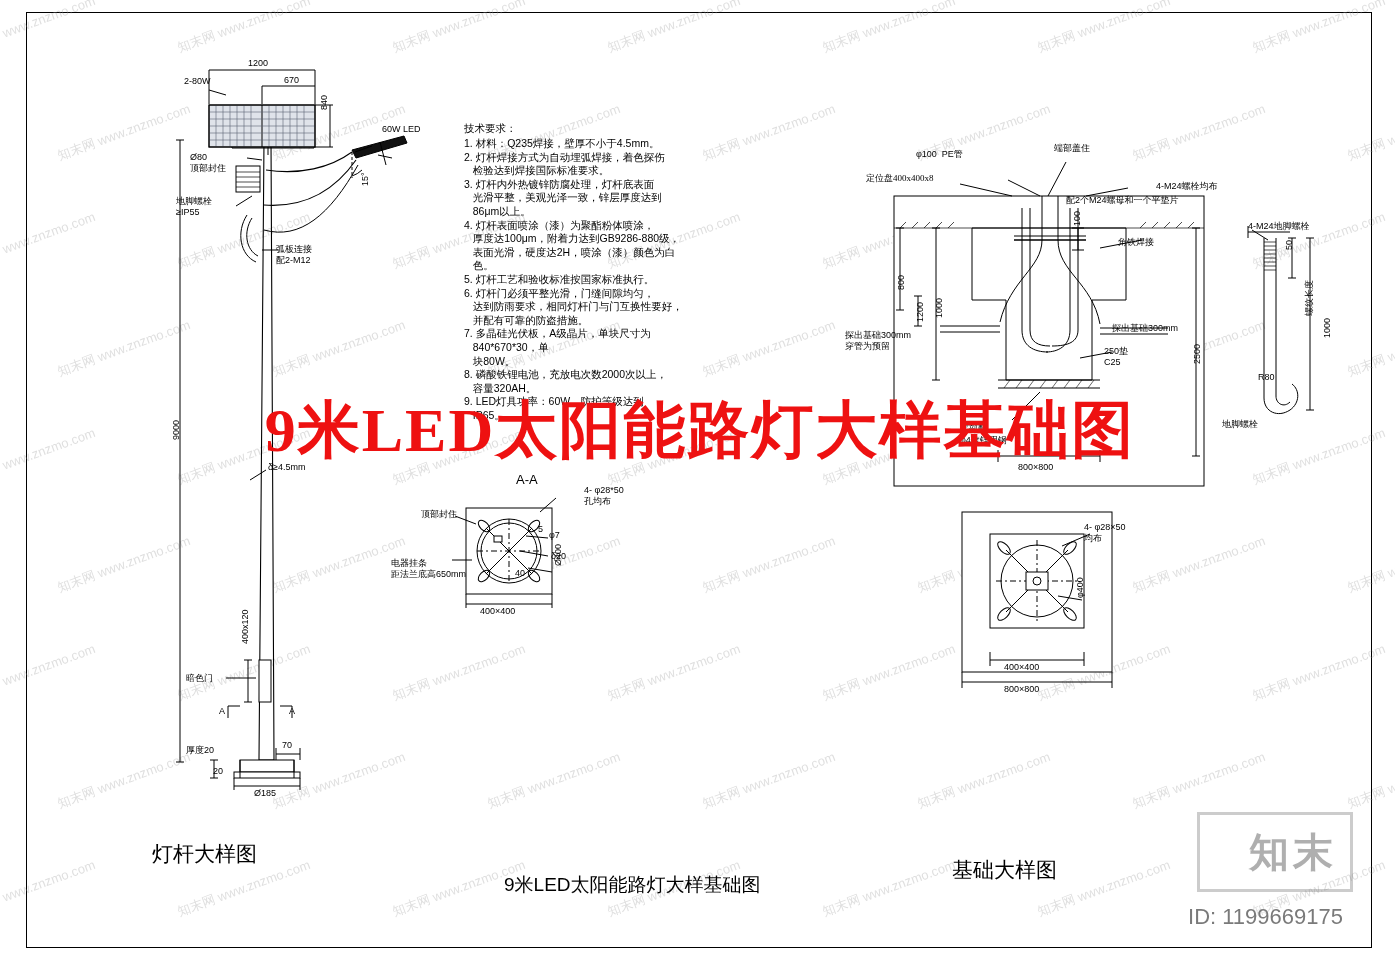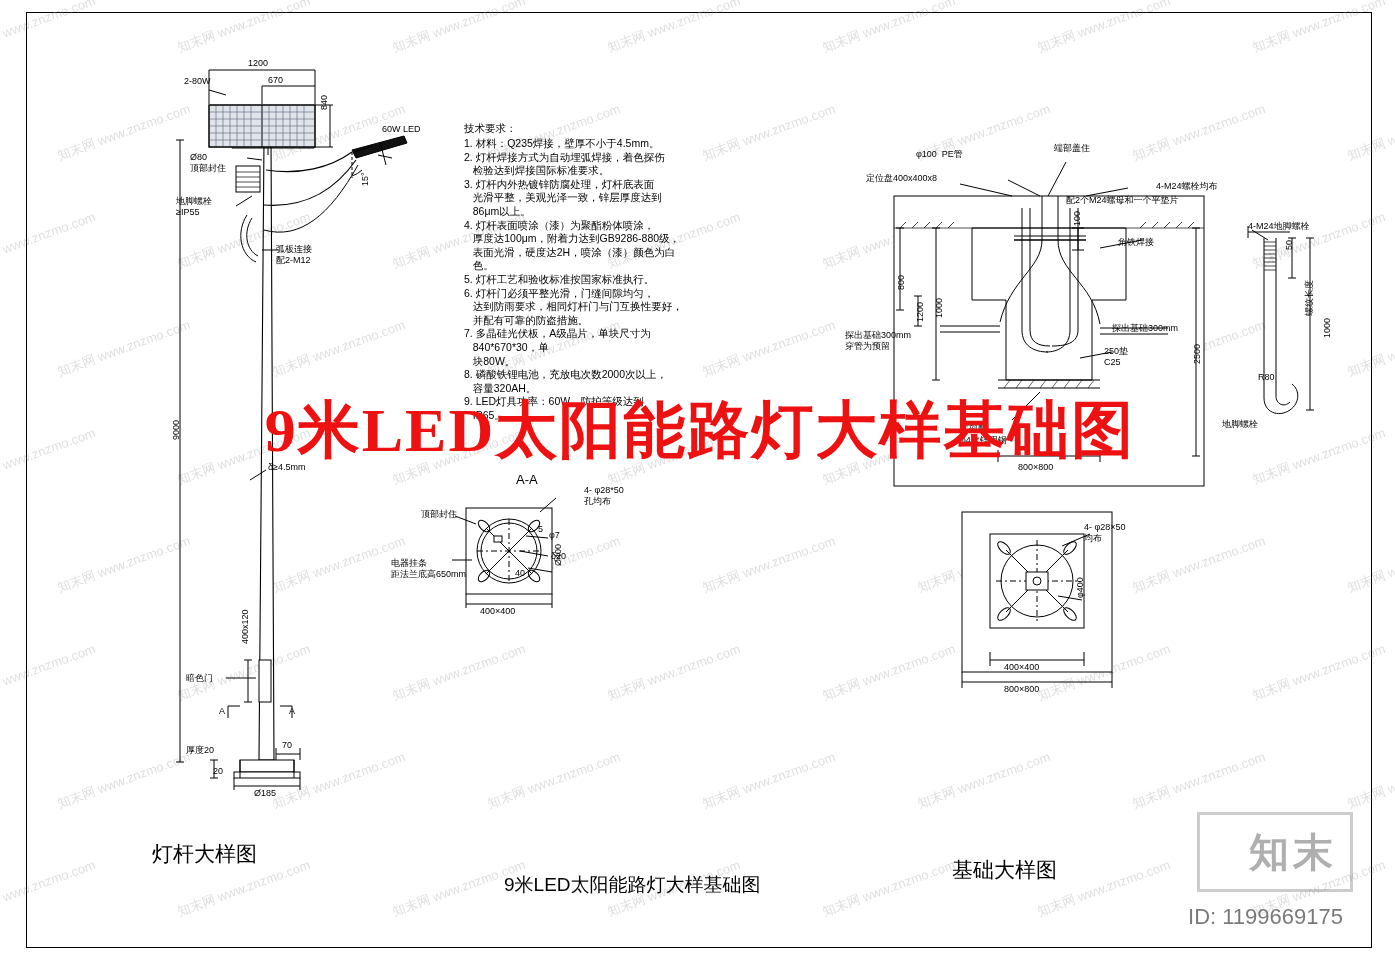--- a/index.html
+++ b/index.html
@@ -375,21 +375,21 @@
       <line x1="962" y1="672" x2="962" y2="688"></line>
       <line x1="1112" y1="672" x2="1112" y2="688"></line>
 
       <line x1="1062" y1="546" x2="1090" y2="534"></line>
       <line x1="1058" y1="596" x2="1082" y2="600"></line>
     </g>
   </svg>
 
   <div class="txt dim" style="left:184px;top:76px;">2-80W</div>
   <div class="txt dim" style="left:248px;top:58px;">1200</div>
-  <div class="txt dim" style="left:268px;top:75px;">670</div>
+  <div class="txt dim" style="left:284px;top:75px;">670</div>
   <div class="txt dim" style="left:319px;top:110px;transform:rotate(-90deg);transform-origin:left top;">840</div>
   <div class="txt dim" style="left:382px;top:124px;">60W LED</div>
   <div class="txt dim" style="left:360px;top:186px;transform:rotate(-90deg);transform-origin:left top;">15°</div>
   <div class="txt lbl" style="left:176px;top:152px;line-height:11px;margin-left:14px;">Ø80
 顶部封住</div>
   <div class="txt lbl" style="left:176px;top:196px;line-height:11px;">地脚螺栓
 ≥IP55</div>
   <div class="txt lbl" style="left:276px;top:244px;line-height:11px;">弧板连接
 配2-M12</div>
   <div class="txt lbl" style="left:268px;top:462px;">δ≥4.5mm</div>
@@ -434,21 +434,21 @@
 距法兰底高650mm</div>
   <div class="txt dim" style="left:538px;top:524px;">5</div>
   <div class="txt dim" style="left:549px;top:530px;">φ7</div>
   <div class="txt dim" style="left:551px;top:551px;">δ20</div>
   <div class="txt dim" style="left:515px;top:568px;text-align:center;">40</div>
   <div class="txt dim" style="left:553px;top:566px;transform:rotate(-90deg);transform-origin:left top;">Ø400</div>
   <div class="txt dim" style="left:480px;top:606px;">400×400</div>
 
   <div class="txt lbl" style="left:916px;top:148px;">φ100  PE管</div>
   <div class="txt lbl" style="left:1054px;top:142px;">端部盖住</div>
-  <div class="txt lbl" style="left:866px;top:172px;">定位盘400x400x8</div>
+  <div class="txt lbl" style="left:866px;top:172px;font-family:Liberation Serif, serif;">定位盘400x400x8</div>
   <div class="txt lbl" style="left:1156px;top:180px;">4-M24螺栓均布</div>
   <div class="txt lbl" style="left:1066px;top:194px;">配2个M24螺母和一个平垫片</div>
   <div class="txt dim" style="left:1072px;top:226px;transform:rotate(-90deg);transform-origin:left top;">100</div>
   <div class="txt dim" style="left:896px;top:290px;transform:rotate(-90deg);transform-origin:left top;">800</div>
   <div class="txt dim" style="left:915px;top:322px;transform:rotate(-90deg);transform-origin:left top;">1200</div>
   <div class="txt dim" style="left:934px;top:318px;transform:rotate(-90deg);transform-origin:left top;">1000</div>
   <div class="txt dim" style="left:1192px;top:364px;transform:rotate(-90deg);transform-origin:left top;">2500</div>
   <div class="txt lbl" style="left:1118px;top:236px;">角铁焊接</div>
   <div class="txt lbl" style="left:845px;top:330px;line-height:11px;">探出基础300mm
 穿管为预留</div>

